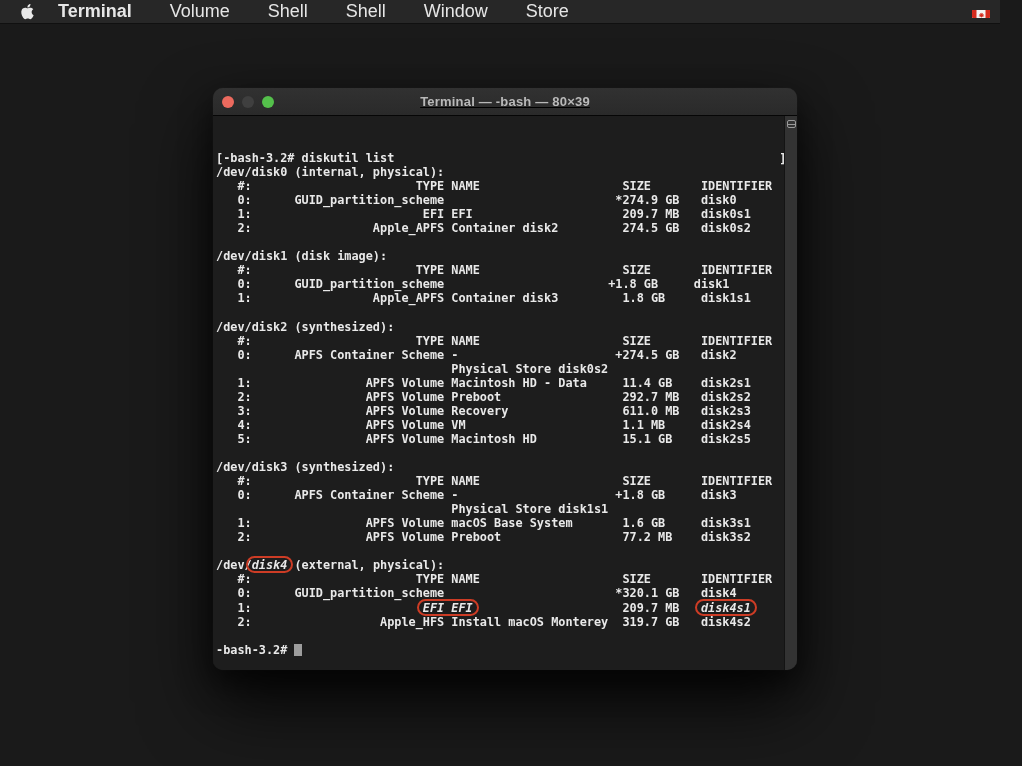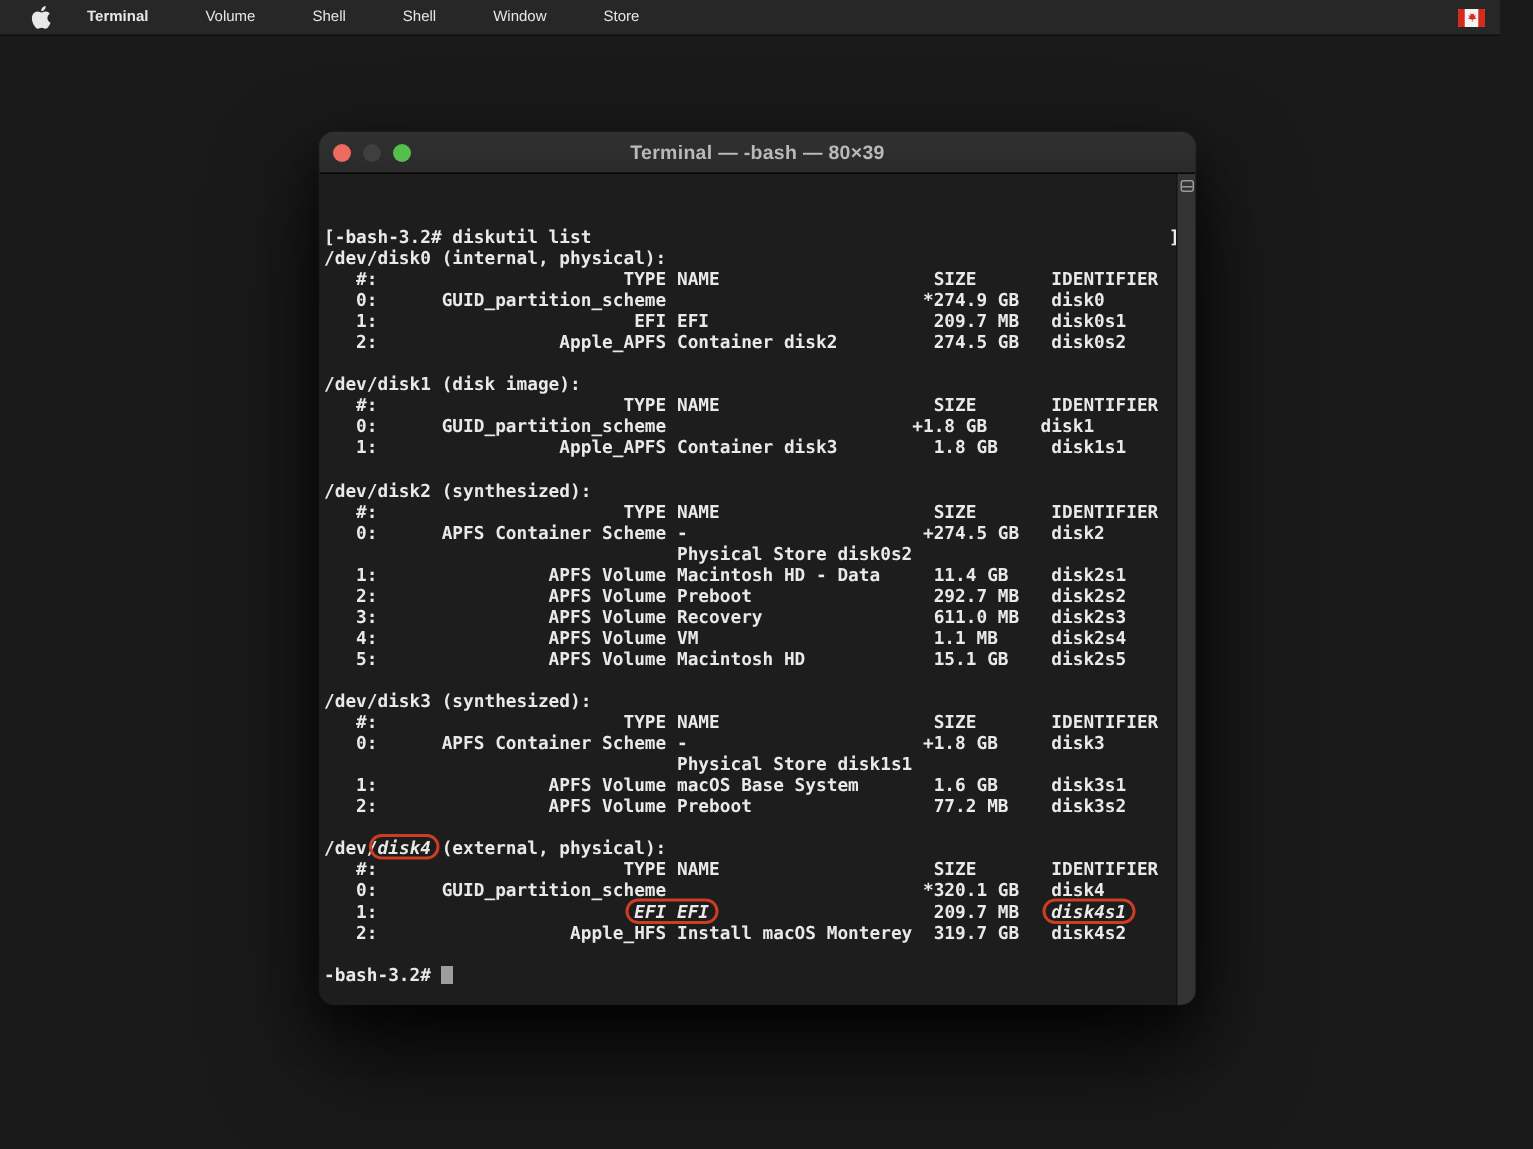--- a/index.html
+++ b/index.html
@@ -3,41 +3,41 @@
 <meta charset="utf-8">
 <style>
   * { margin:0; padding:0; box-sizing:border-box; }
   html,body { width:1022px; height:766px; overflow:hidden; }
   body { background:#1a1a1a; font-family:"Liberation Sans", sans-serif; }
 
   
   .menubar {
     position:absolute; top:0; left:0; width:1000px; height:24px;
     background:#272727; border-bottom:1px solid #101010;
-    display:flex; align-items:center; color:#e6e6e6; font-size:10px;
+    display:flex; align-items:center; color:#e6e6e6; font-size:18px;
   }
   .apple { margin-left:20px; width:14px; height:17px; display:flex; align-items:center; }
   .menu-items { display:flex; align-items:center; margin-left:24px; gap:38px; }
   .menu-item { cursor:default; }
   .menu-item.app-name { font-weight:700; }
   .flag {
     position:absolute; right:10px; top:6px; width:18px; height:12px;
     border-radius:1px; overflow:hidden;
   }
 
   
   .window {
     position:absolute; left:213px; top:88px; width:584px; height:582px;
     border-radius:10px; overflow:hidden; background:#1d1d1d;
     box-shadow: 0 34px 70px rgba(0,0,0,.78), 0 12px 30px rgba(0,0,0,.55), 0 0 1px rgba(255,255,255,.18);
   }
   .titlebar {
     height:28px; background:linear-gradient(#313131,#2a2a2a);
     border-bottom:1px solid #060606;
-    display:flex; align-items:center; justify-content:center; position:relative;
+    display:flex; align-items:center; justify-content:center; position:relative;text-decoration:underline;
   }
   .titlebar .title { color:#b9b9b9; font-size:13px; font-weight:700; letter-spacing:.2px; }
   .lights { position:absolute; left:9px; top:8px; display:flex; gap:8px; }
   .light { width:12px; height:12px; border-radius:50%; }
   .light.close    { background:var(--light-close,#ec6a5e); }
   .light.minimize { background:var(--light-minimize,#3f3f3f); }
   .light.zoom     { background:var(--light-zoom,#54c04b); }
 
   .content { position:absolute; top:28px; left:0; right:0; bottom:0; background:#1d1d1d; }
 

